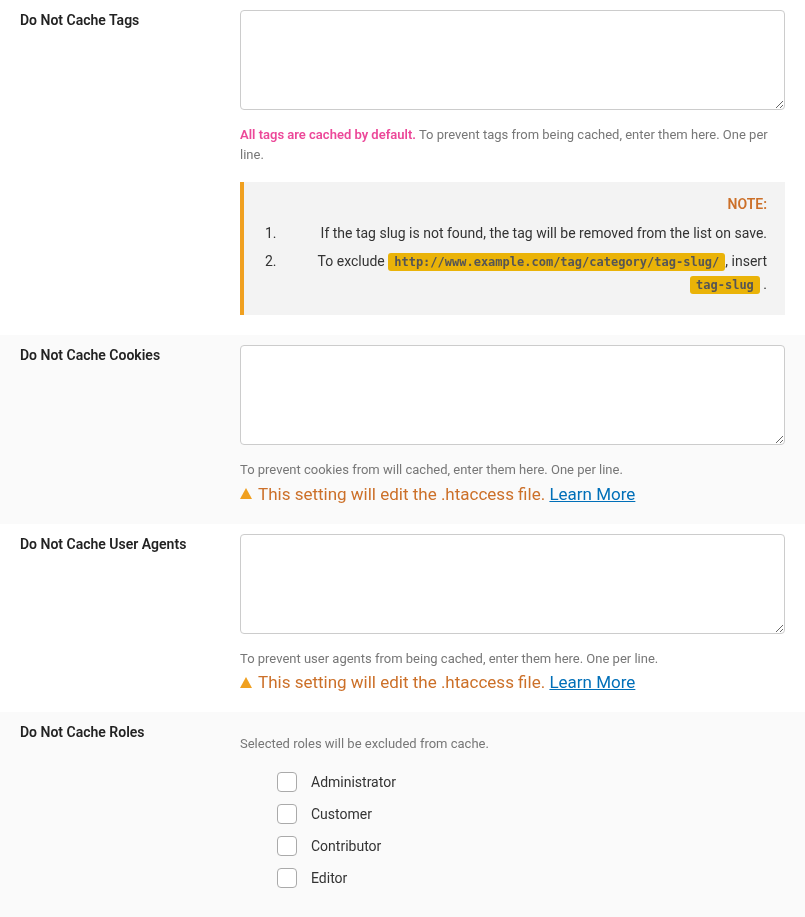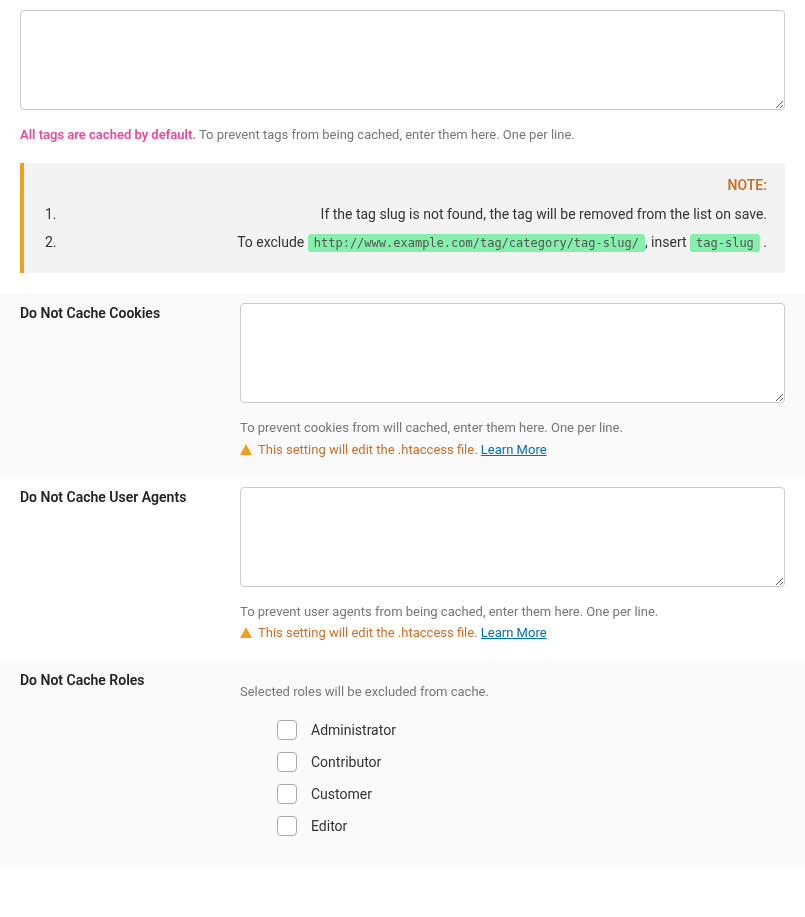--- a/index.html
+++ b/index.html
@@ -42,21 +42,21 @@
     .textarea-med { height: 100px; }
     .help-text {
       font-size: 13px;
       color: #777;
       margin-top: 12px;
       line-height: 1.5;
     }
     .help-text .bold { color: #ec4899; font-weight: 600; }
     .warning-line {
       color: #cc7029;
-      font-size: 13px;
+      font-size: 17px;
       margin-top: 4px;
       display: flex;
       align-items: center;
       gap: 6px;
     }
     .warning-icon {
       display: inline-block;
       width: 0;
       height: 0;
       border-left: 6px solid transparent;
@@ -81,26 +81,27 @@
       font-size: 14px;
     }
     .note-box ol {
       padding-left: 18px;
     }
     .note-box li {
       margin-bottom: 6px;
       line-height: 1.6;
     }
     code {
-      background: #86efac;
+      background: #eab308;
       padding: 2px 6px;
       border-radius: 3px;
       font-family: Menlo, Consolas, monospace;
       font-size: 12px;
       color: #555;
+      font-weight: bold;
     }
     .checkbox-row {
       display: flex;
       align-items: center;
       gap: 14px;
       margin-bottom: 12px;
       padding-left: 37px;
     }
     .checkbox {
       width: 20px;
@@ -114,20 +115,21 @@
     .checkbox-label {
       font-size: 14px;
       color: #333;
     }
     .checkbox-list { margin-top: 18px; }
   </style>
 </head>
 <body>
 
 <div class="section">
+  <div class="section-label">Do Not Cache Tags</div>
   <div class="section-content">
     <textarea class="textarea-tall" style=""></textarea>
     <div class="help-text">
       <span class="bold">All tags are cached by default.</span><span> To prevent tags from being cached, enter them here. One per line.</span>
     </div>
     <div class="note-box">
       <div class="note-title">NOTE:</div>
       <ol>
         <li>If the tag slug is not found, the tag will be removed from the list on save.</li>
         <li>
@@ -172,25 +174,25 @@
   <div class="section-label">Do Not Cache Roles</div>
   <div class="section-content">
     <div class="help-text" style="margin-top:12px">Selected roles will be excluded from cache.</div>
     <div class="checkbox-list">
       <div class="checkbox-row">
         <div class="checkbox"></div>
         <span class="checkbox-label">Administrator</span>
       </div>
       <div class="checkbox-row">
         <div class="checkbox"></div>
-        <span class="checkbox-label">Contributor</span>
+        <span class="checkbox-label">Customer</span>
       </div>
       <div class="checkbox-row">
         <div class="checkbox"></div>
-        <span class="checkbox-label">Customer</span>
+        <span class="checkbox-label">Contributor</span>
       </div>
       <div class="checkbox-row">
         <div class="checkbox"></div>
         <span class="checkbox-label">Editor</span>
       </div>
     </div>
   </div>
 </div>
 
 </body></html>

